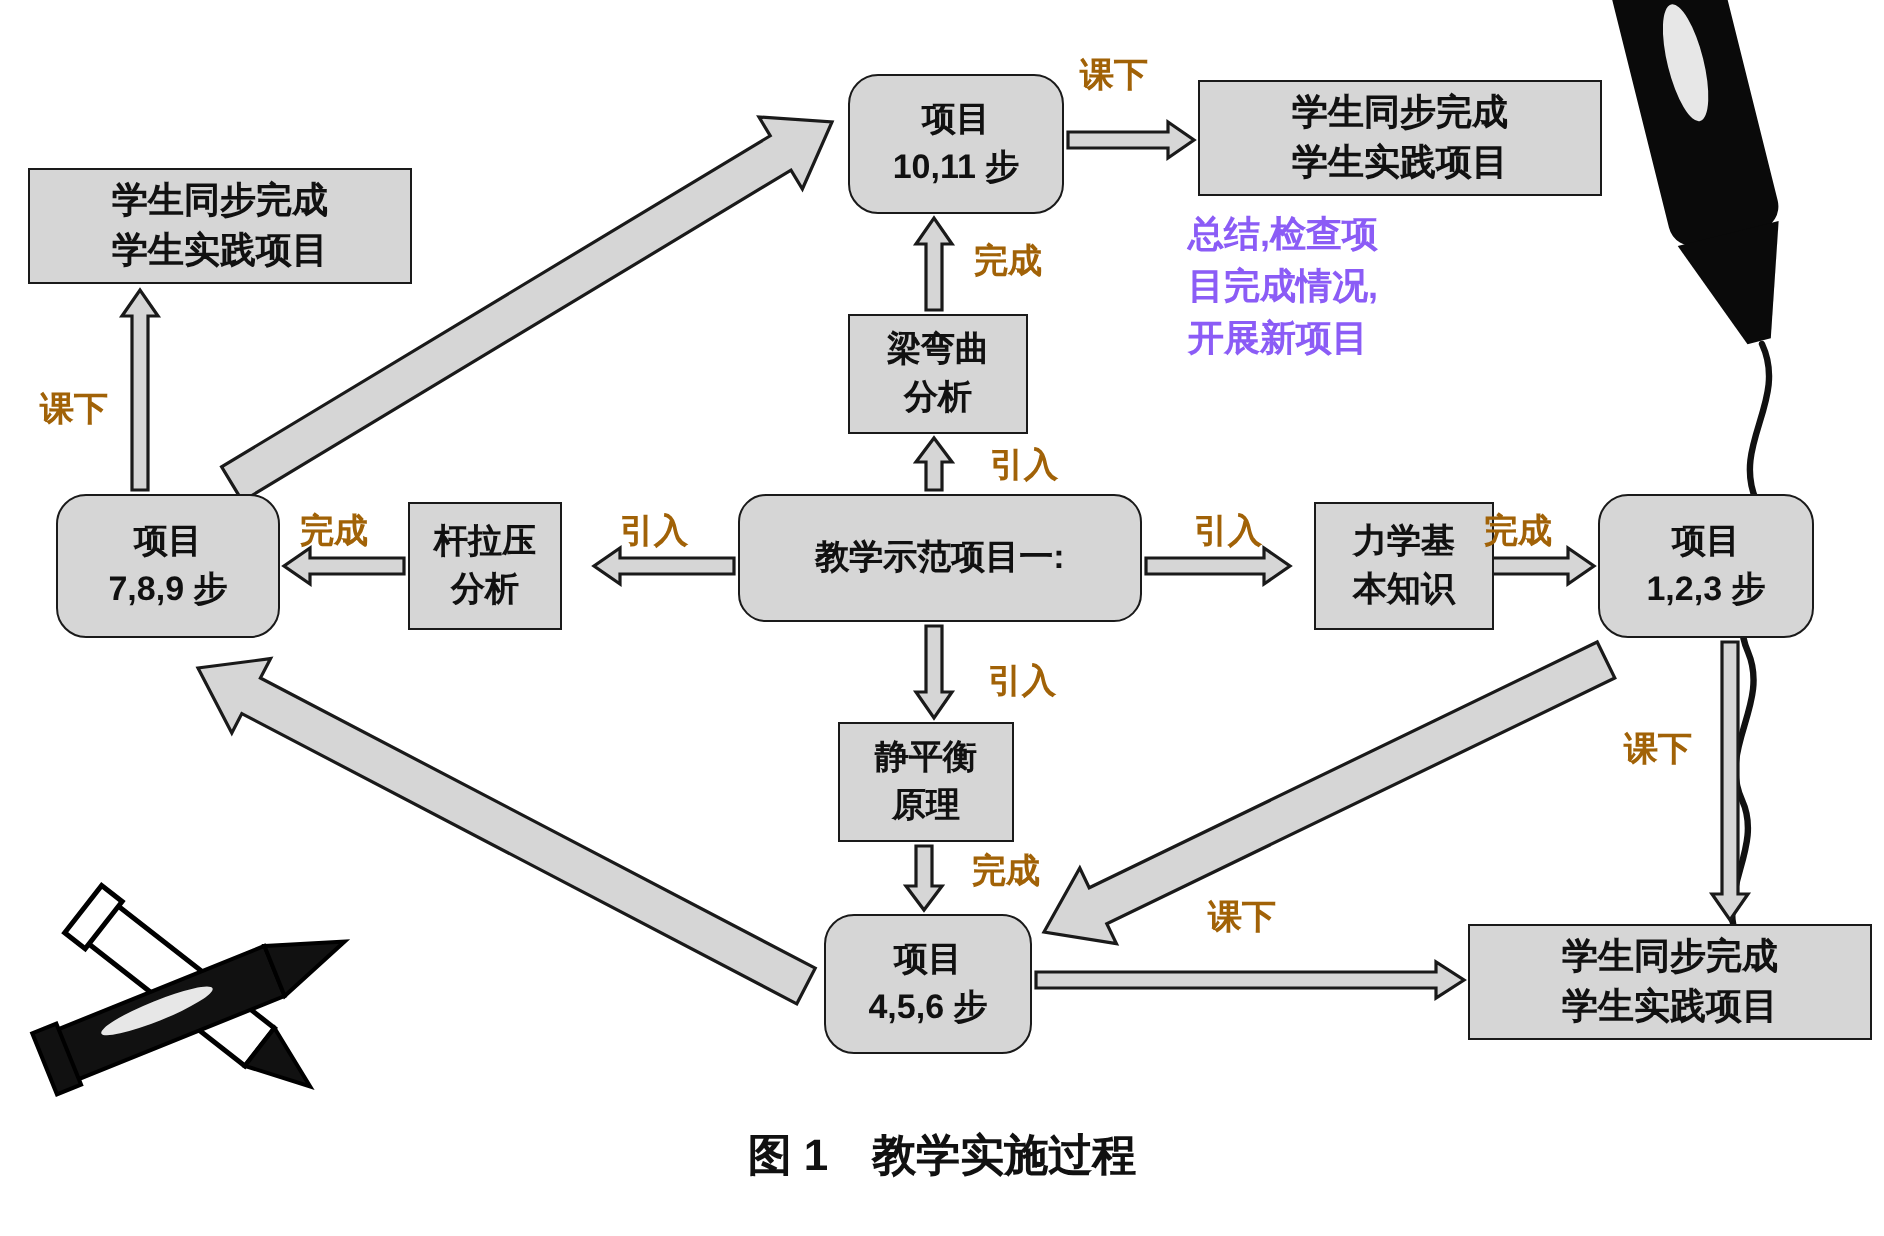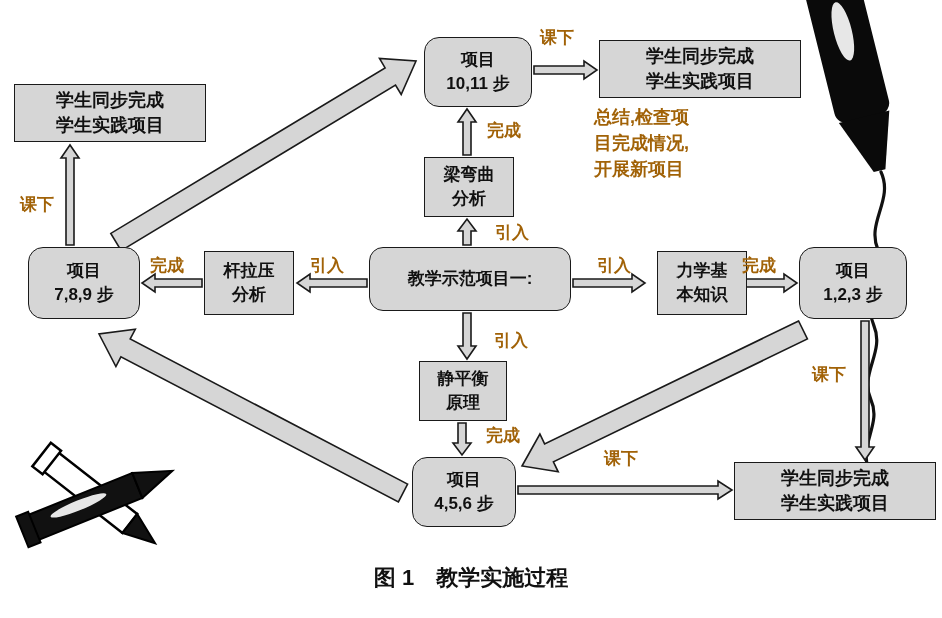--- a/index.html
+++ b/index.html
@@ -26,21 +26,21 @@
   .round{border-radius:15px;}
   .soft{border-radius:14px;}
   .big{font-size:18px;line-height:25px;}
   .edge-label{
     position:absolute;z-index:3;
     font-weight:700;color:#a16207;font-size:17px;
     white-space:nowrap;
   }
   .note{
     position:absolute;z-index:3;
-    font-weight:700;color:#a16207;
+    font-weight:700;color:#8b5cf6;
     font-size:18px;line-height:26px;
     white-space:pre-line;
   }
   .caption{
     position:absolute;z-index:3;
     left:0;top:563px;width:942px;
     text-align:center;
     font-weight:700;font-size:22px;color:#111;
     white-space:pre;
   }
@@ -91,21 +91,21 @@
       <polygon points="798.6,321.0 544.6,443.9 539.9,434.0 522.0,466.0 558.2,471.8 553.4,461.9 807.4,339.0" class="block-arrow"></polygon>
       <polygon points="407.6,484.1 130.2,339.0 135.3,329.3 99.0,334.0 115.9,366.5 120.9,356.8 398.4,501.9" class="block-arrow"></polygon>
     </svg>
 
   <div class="node big" style="left:14px;top:84px;width:192px;height:58px">学生同步完成
 学生实践项目</div>
 
   <div class="node round" style="left:28px;top:247px;width:112px;height:72px">项目
 7,8,9 步</div>
 
-  <div class="node" style="left:204px;top:251px;width:90px;height:64px">杆拉压
+  <div class="node" style="left:204px;top:251px;width:77px;height:64px">杆拉压
 分析</div>
 
   <div class="node soft" style="left:369px;top:247px;width:202px;height:64px">教学示范项目一:</div>
 
   <div class="node" style="left:424px;top:157px;width:90px;height:60px">梁弯曲
 分析</div>
 
   <div class="node round" style="left:424px;top:37px;width:108px;height:70px">项目
 10,11 步</div>
 

